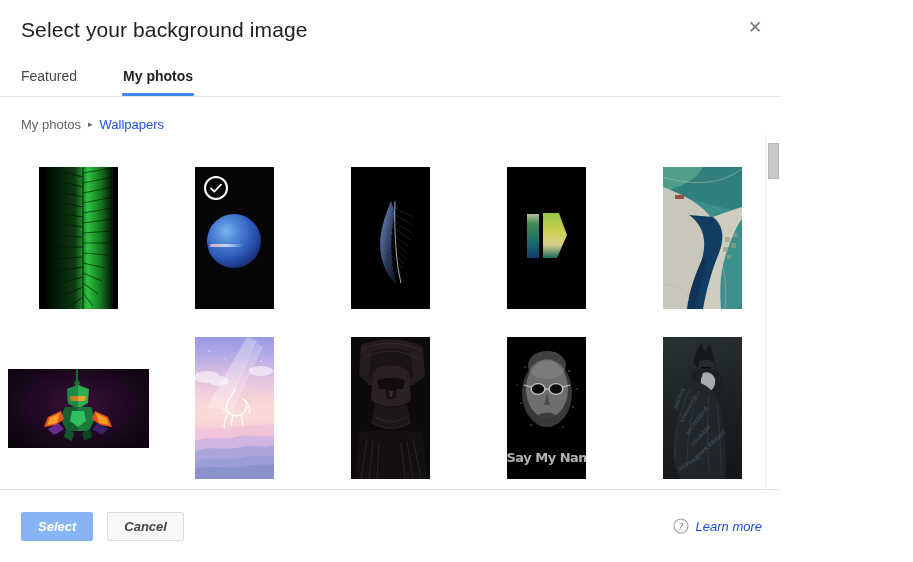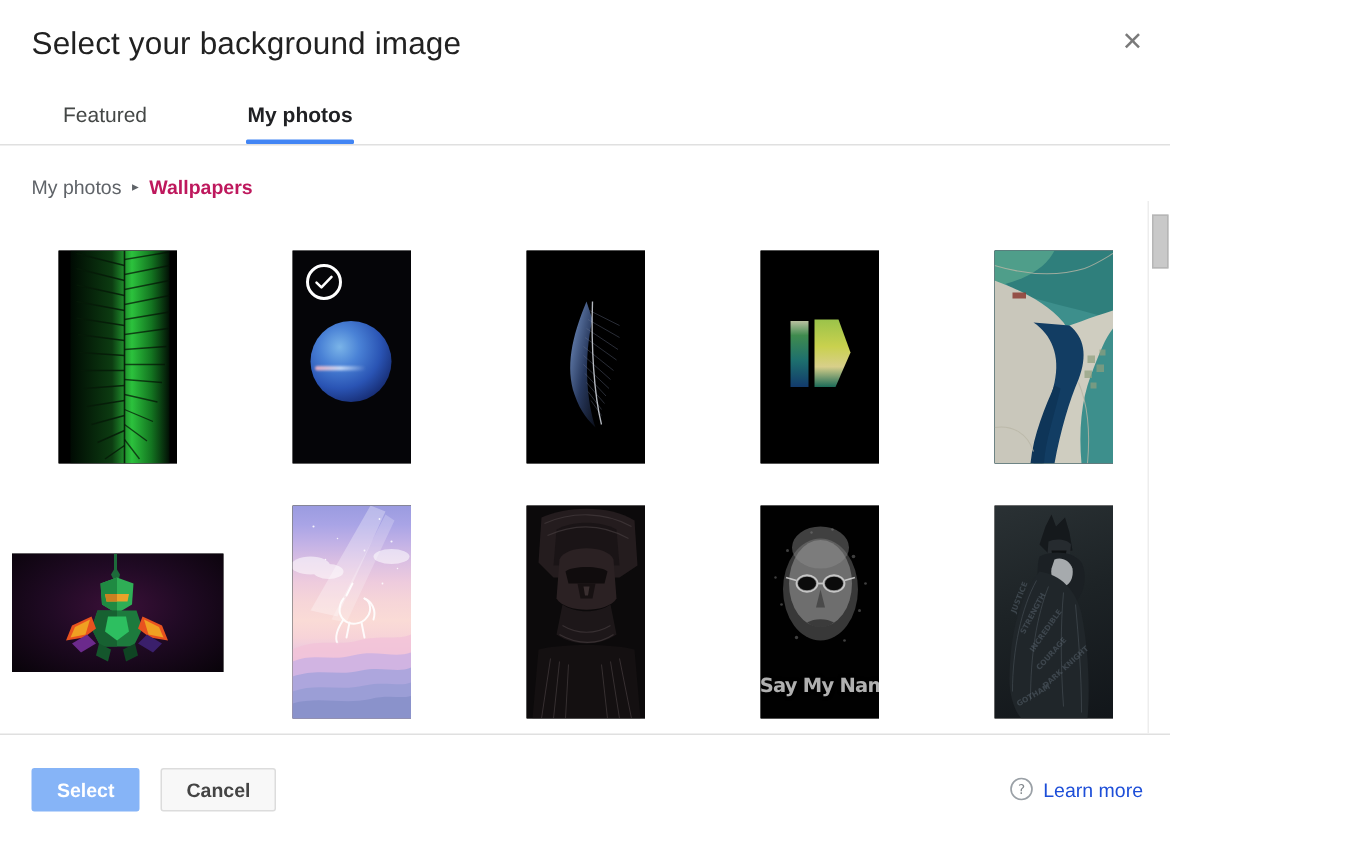--- a/index.html
+++ b/index.html
@@ -64,21 +64,20 @@
   }
   .tab {
     font-size: 14px;
     color: #444746;
     padding: 0 0 12px 0;
     margin-right: 46px;
     cursor: pointer;
     position: relative;
     line-height: 16px;
     white-space: nowrap;
-    margin-left: 21px;
   }
   .tab.active {
     color: #202124;
     font-weight: bold;
   }
   .tab.active::after {
     content: "";
     position: absolute;
     left: -1px;
     right: -1px;
@@ -107,22 +106,22 @@
     cursor: pointer;
     white-space: nowrap;
   }
   .crumb-sep {
     margin: 0 7px;
     color: #5f6368;
     font-size: 9px;
     line-height: 13px;
   }
   .crumb-current {
-    color: #be185d;
-    font-weight: bold;
+    color: #1d4ed8;
+    font-weight: normal;
     white-space: nowrap;
   }
 
   
   .content {
     flex: 1 1 auto;
     position: relative;
     overflow: hidden;
   }
   .grid {
@@ -262,20 +261,21 @@
   
   .footer {
     flex: 0 0 auto;
     border-top: 1px solid #e0e0e0;
     height: 72px;
     display: flex;
     align-items: center;
     padding: 0 18px 0 21px;
     position: relative;
     background: #fff;
+    font-style: italic;
   }
   .btn {
     font-size: 13px;
     font-family: "Liberation Sans", sans-serif;
     border-radius: 2px;
     padding: 0 16px;
     height: 29px;
     line-height: 27px;
     cursor: pointer;
     box-sizing: border-box;

